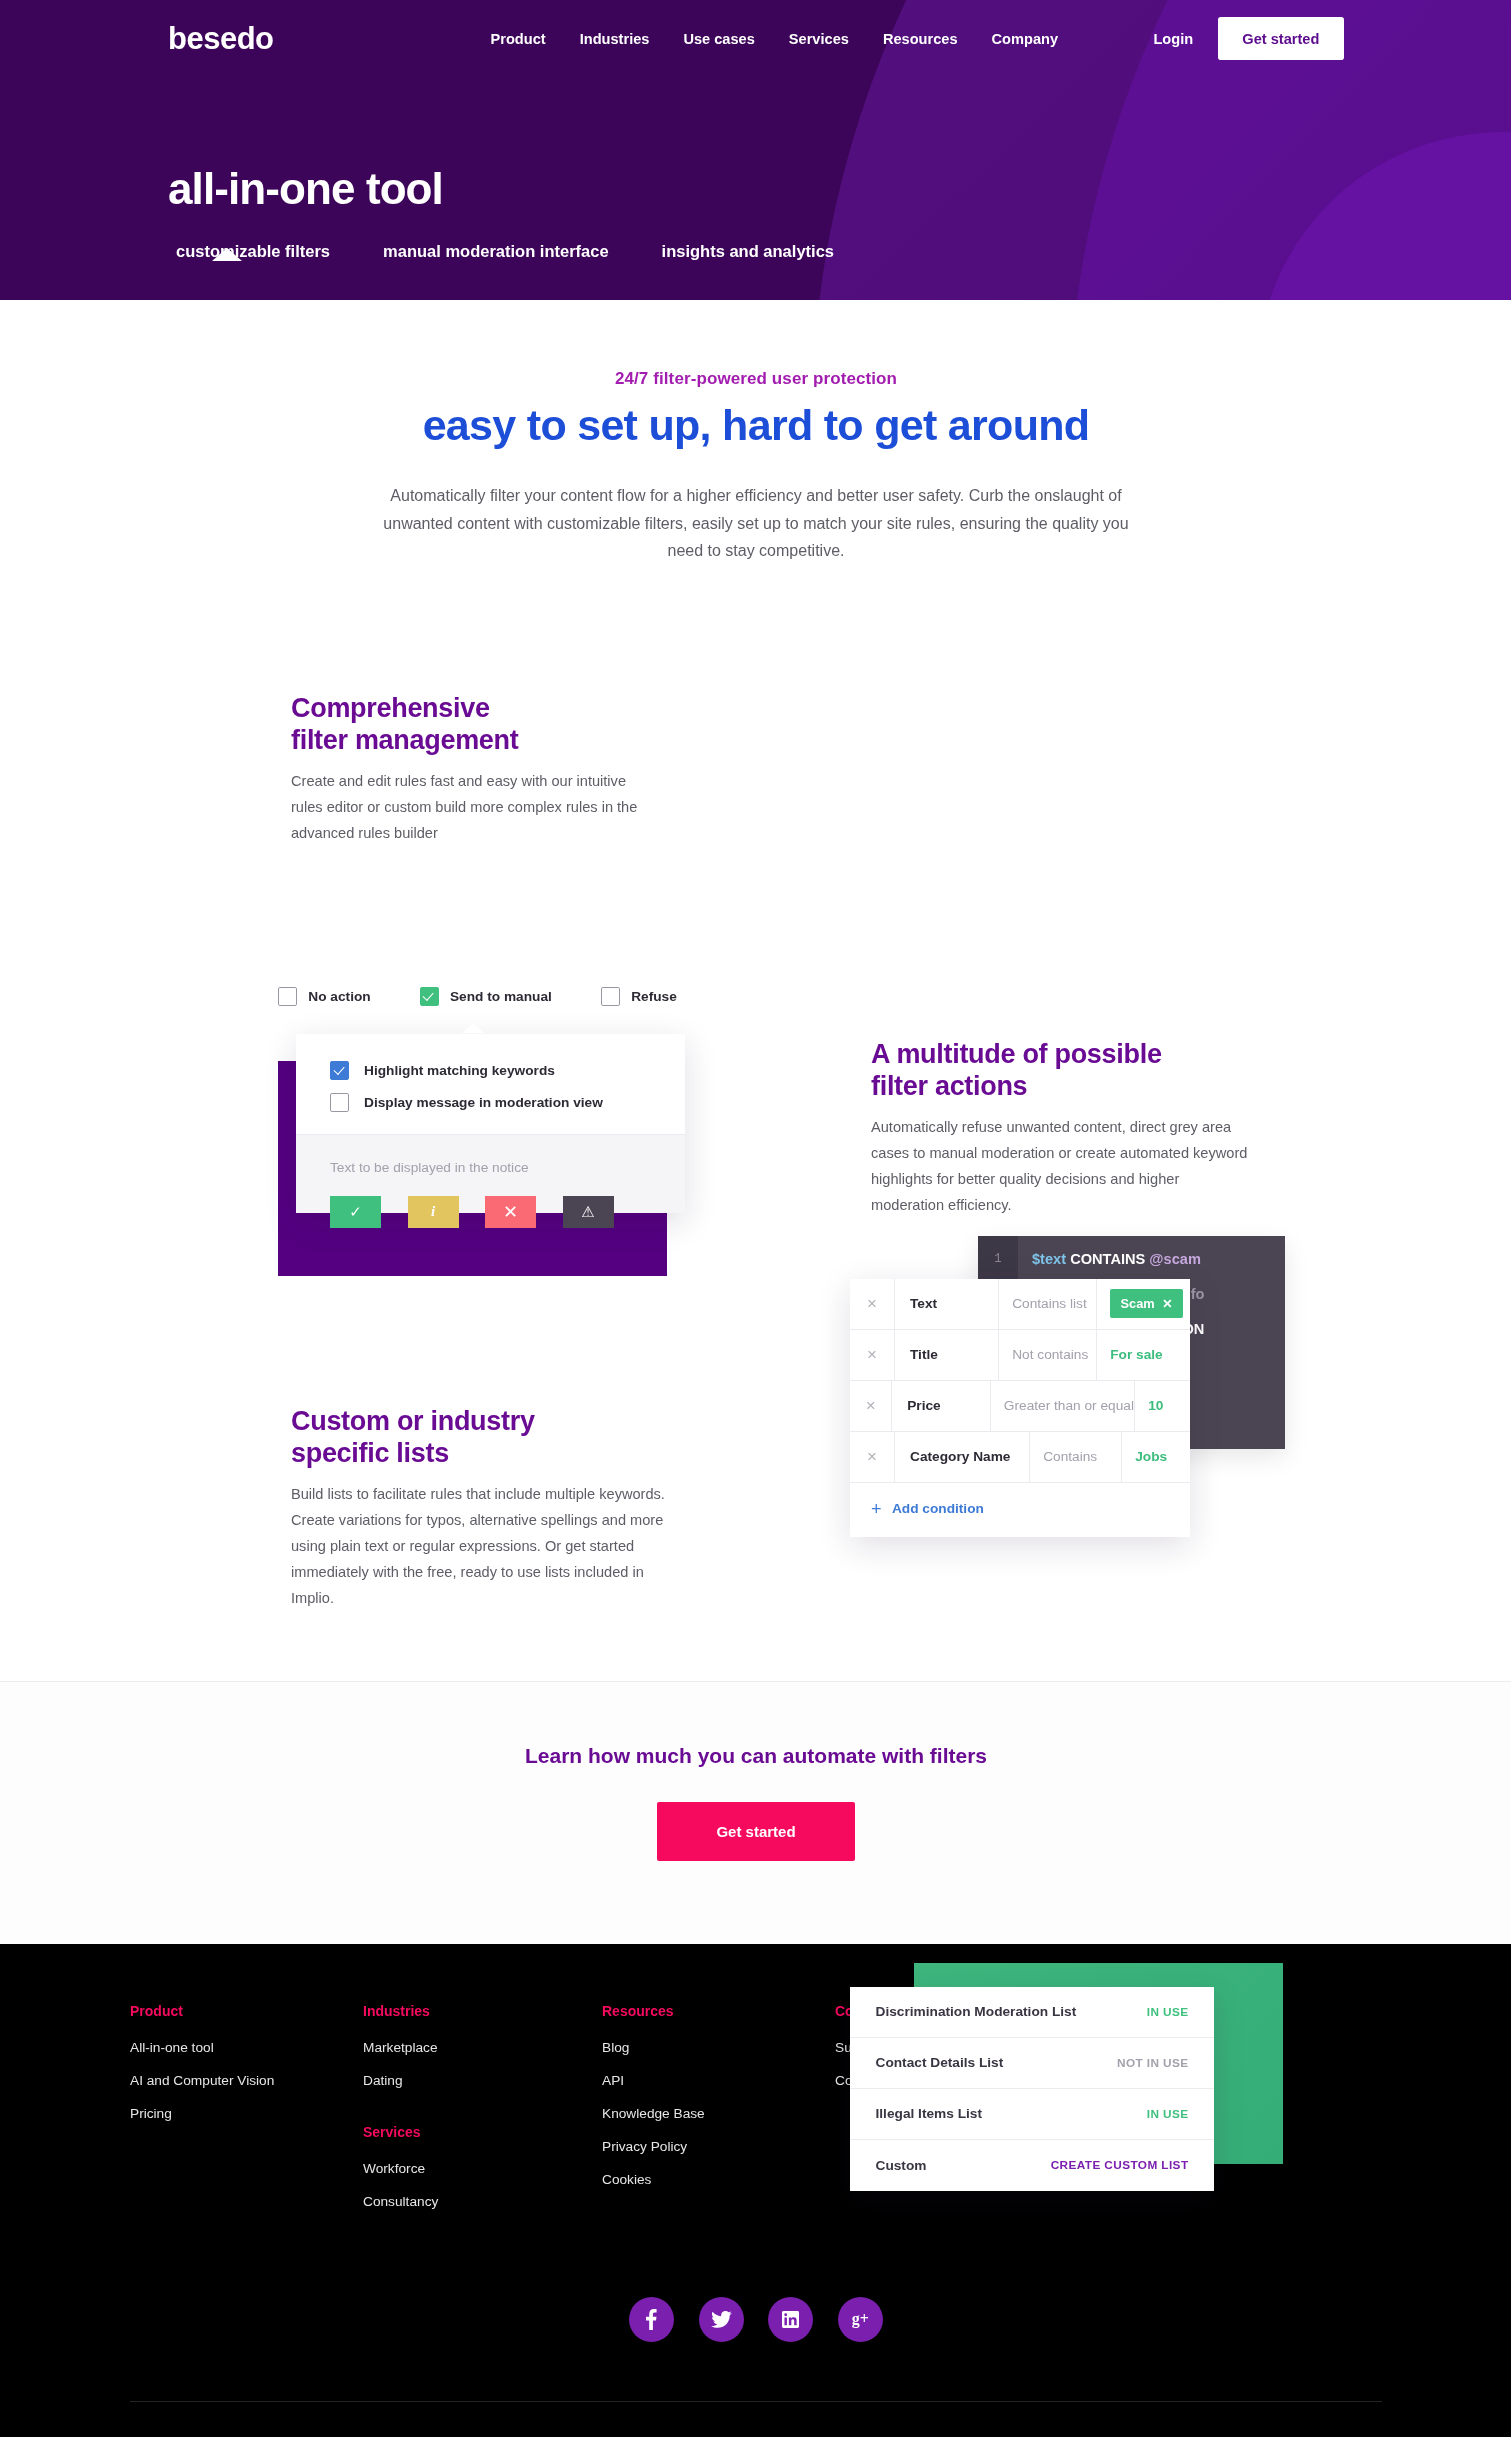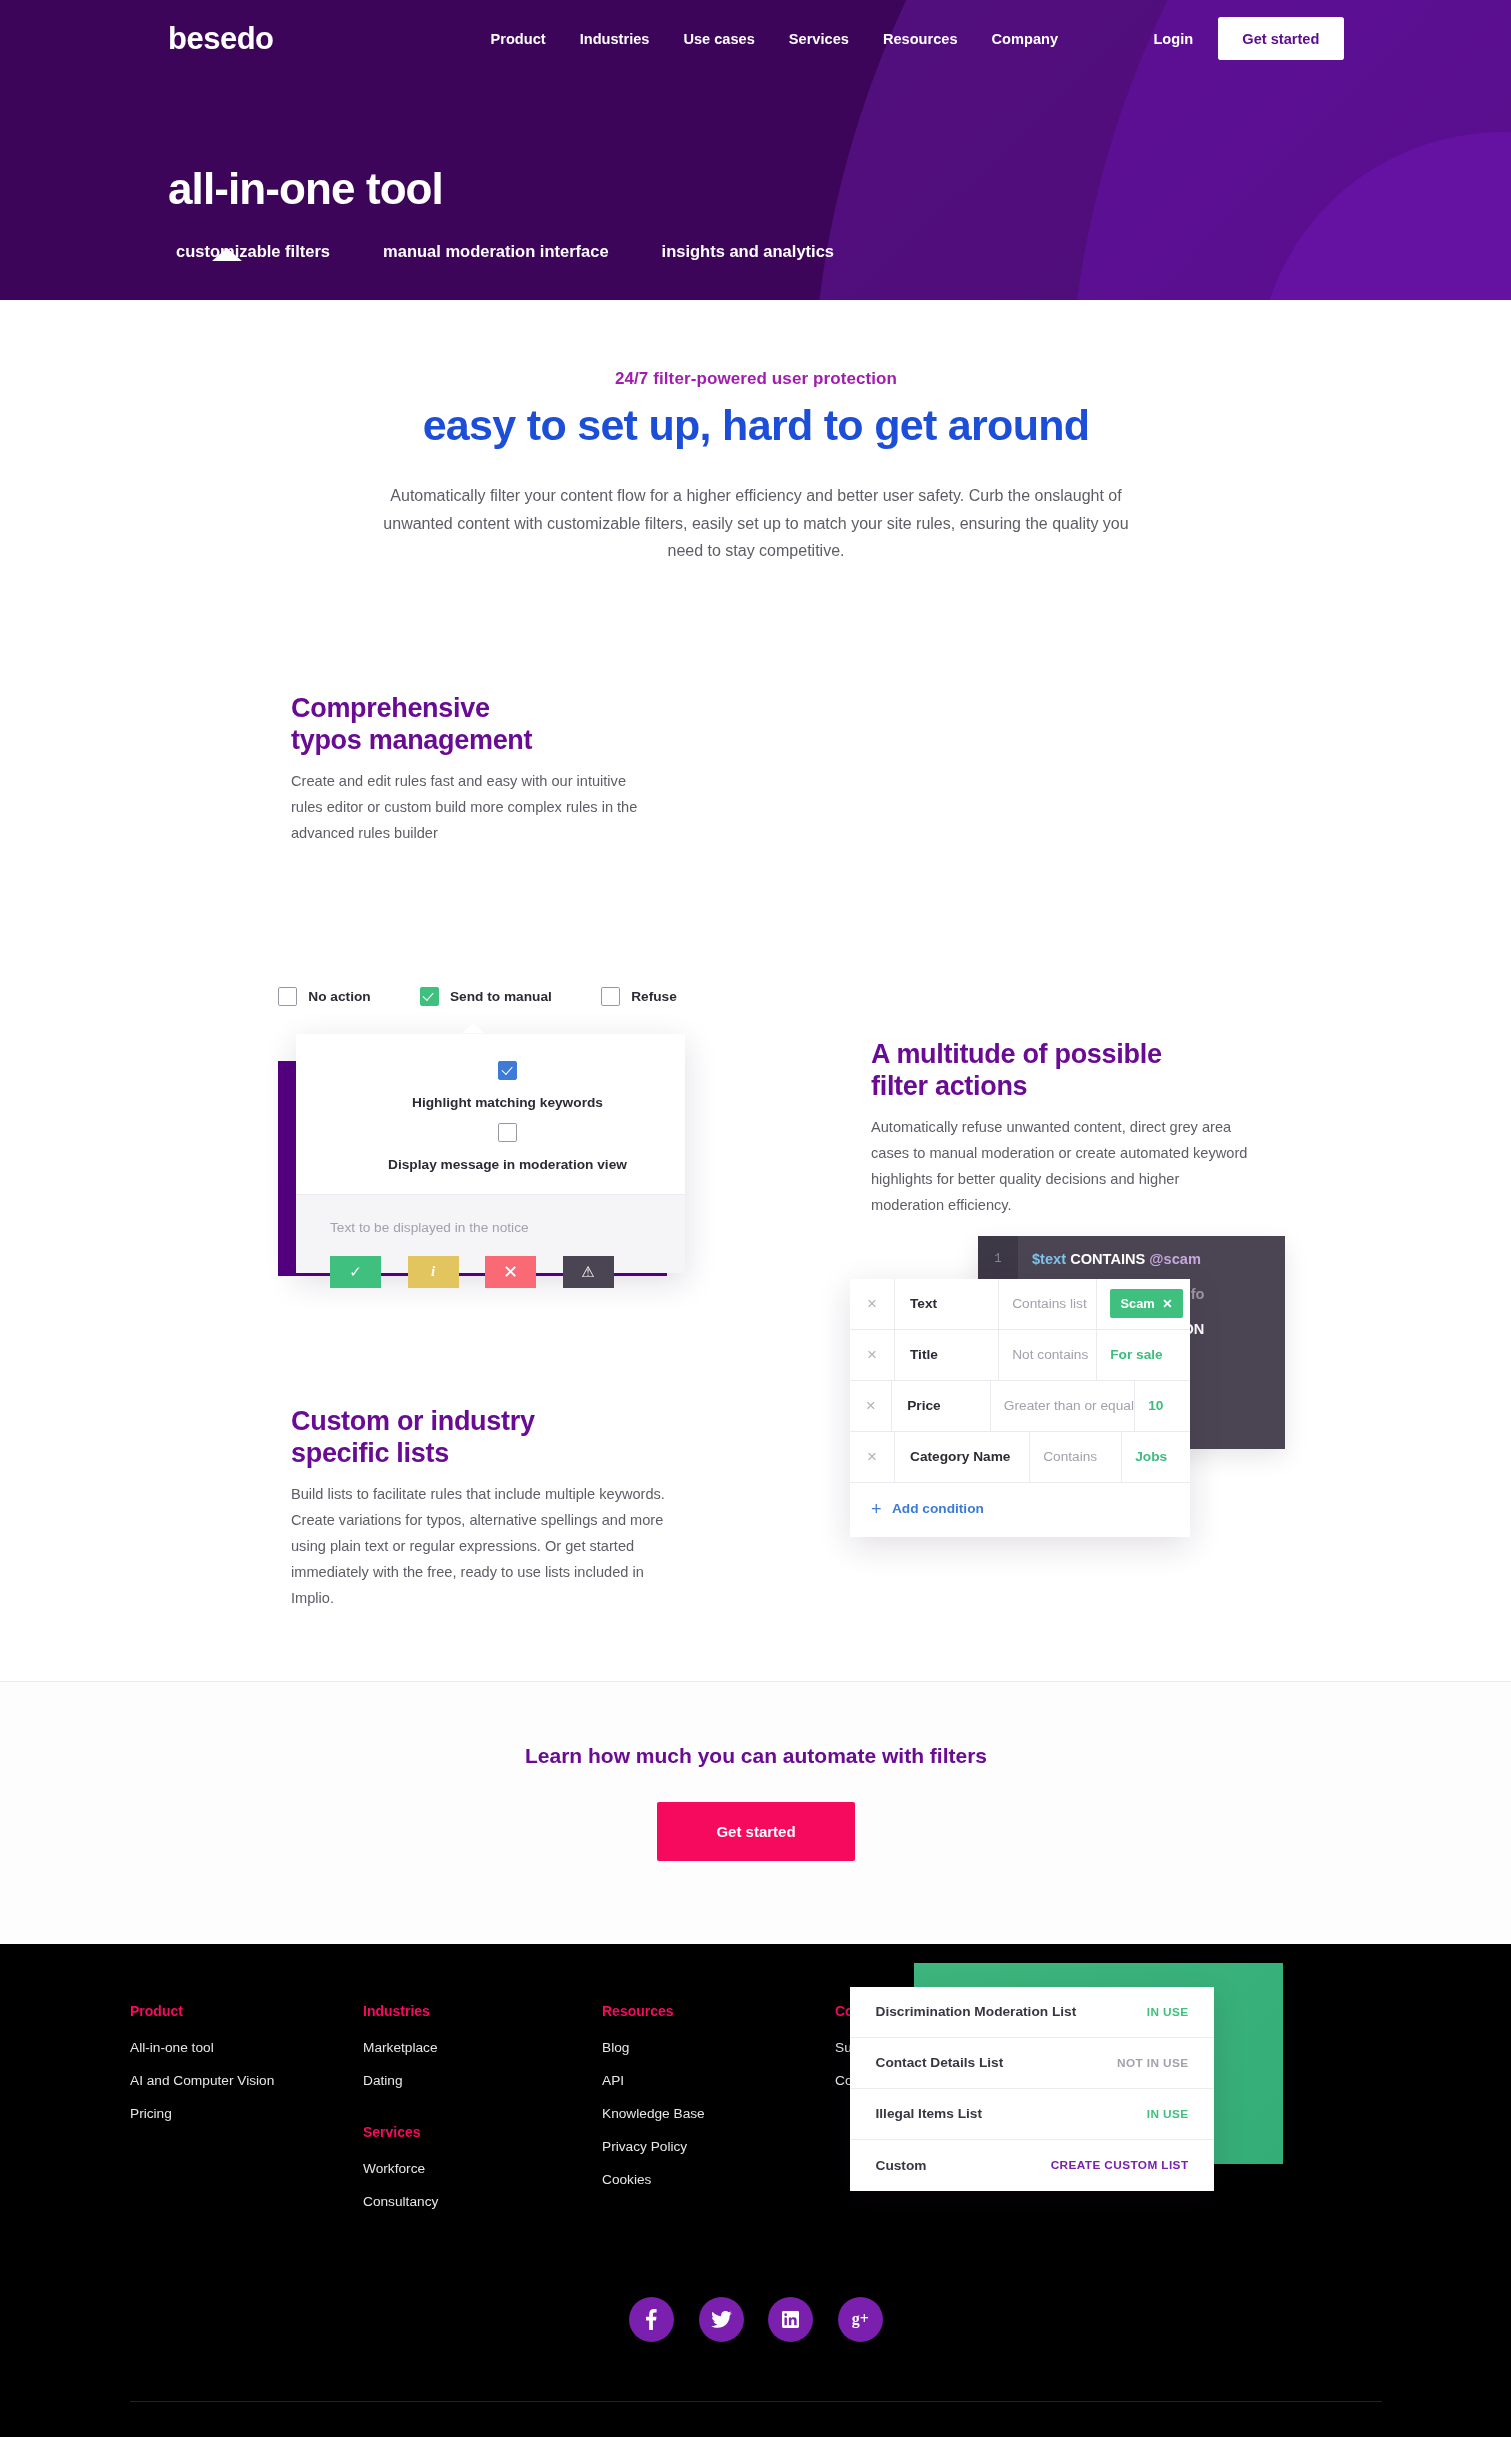--- a/index.html
+++ b/index.html
@@ -360,21 +360,20 @@
     left: 166px; top: -10.4px;
     width: 0; height: 0;
     border-left: 11.3px solid transparent;
     border-right: 11.3px solid transparent;
     border-bottom: 10.4px solid #ffffff;
   }
   .mod-opts { padding: 21px 0 15px 0; }
   .mod-opt {
     display: flex; align-items: center; gap: 15px;
     padding: 6.6px 0 6.6px 34px;
-    flex-direction: column;
   }
   .mod-opt .chk-label { font-size: 13.7px; }
   .mod-note {
     border-top: 0.9px solid #eceaef;
     background: #f5f4f6;
     padding: 24.6px 0 38px 34px;
     color: #a4a0ac;
     font-size: 13.7px;
   }
   .mod-actions {
@@ -557,21 +556,21 @@
   <div class="h1">easy to set up, hard to get around</div>
   <div class="lede">Automatically filter your content flow for a higher efficiency and better user safety. Curb the onslaught of unwanted content with customizable filters, easily set up to match your site rules, ensuring the quality you need to stay competitive.</div>
 </div>
 
 <div class="features">
 
   <div class="row1">
     <div class="row1-text">
       <div class="feat-text-h">
         <span>Comprehensive</span><br>
-        <span>typos management</span>
+        <span>filter management</span>
       </div>
       <div class="feat-text-p">Create and edit rules fast and easy with our intuitive rules editor or custom build more complex rules in the advanced rules builder</div>
     </div>
   </div>
 
   <div class="rules-dark">
     <div class="gutter"></div>
     <div class="ln" style="top:16px;">1</div>
     <div class="code-line" style="top:15px;">
       <span class="c-var">$text</span>

